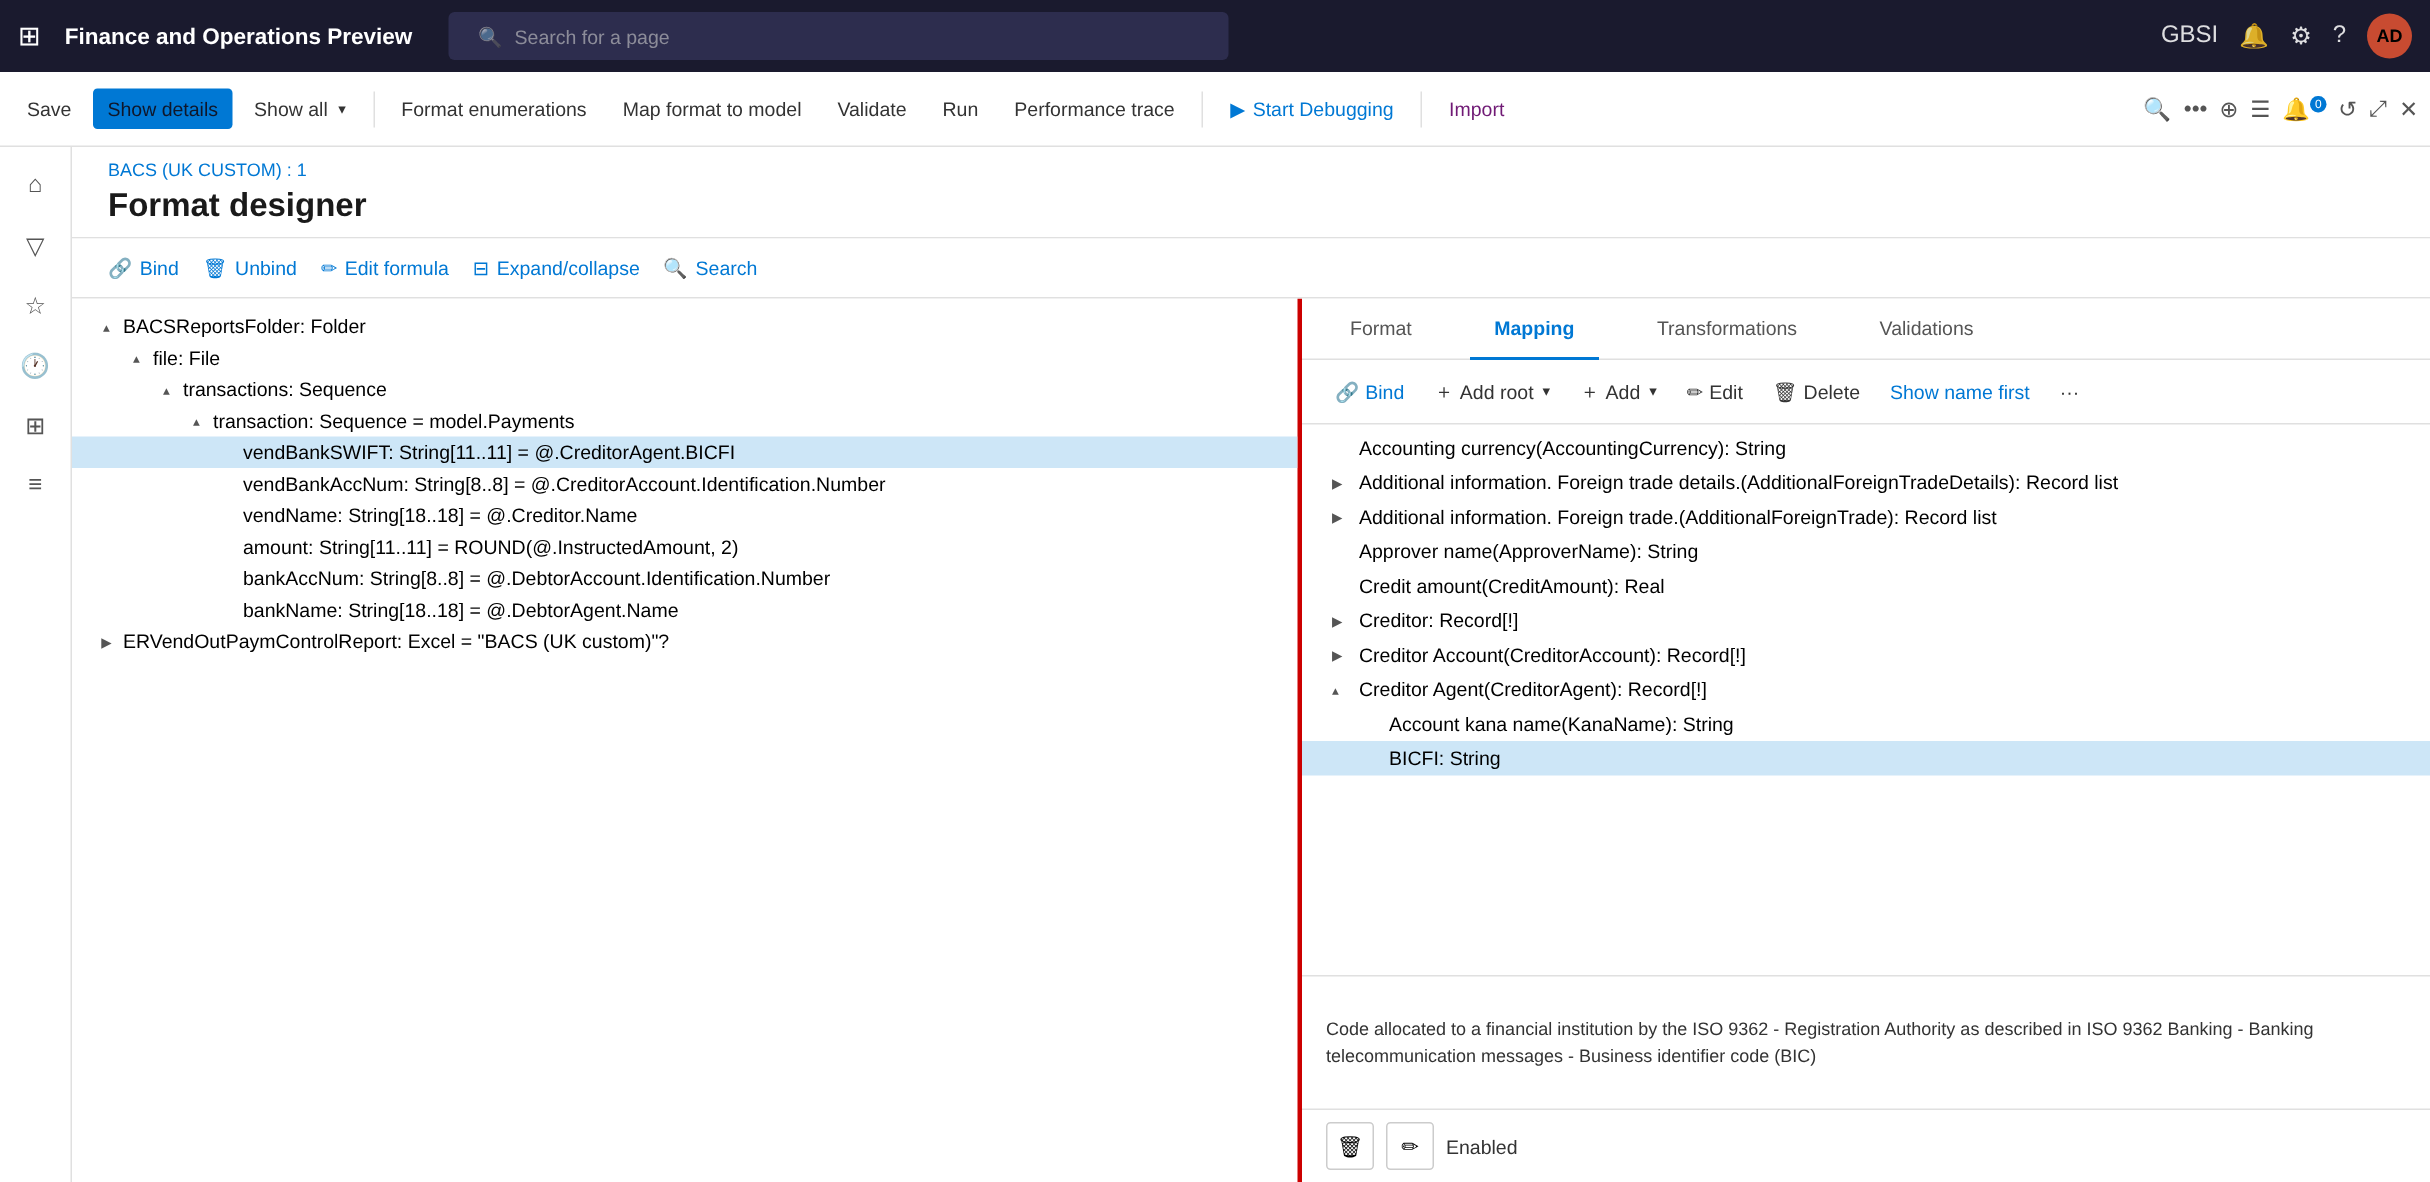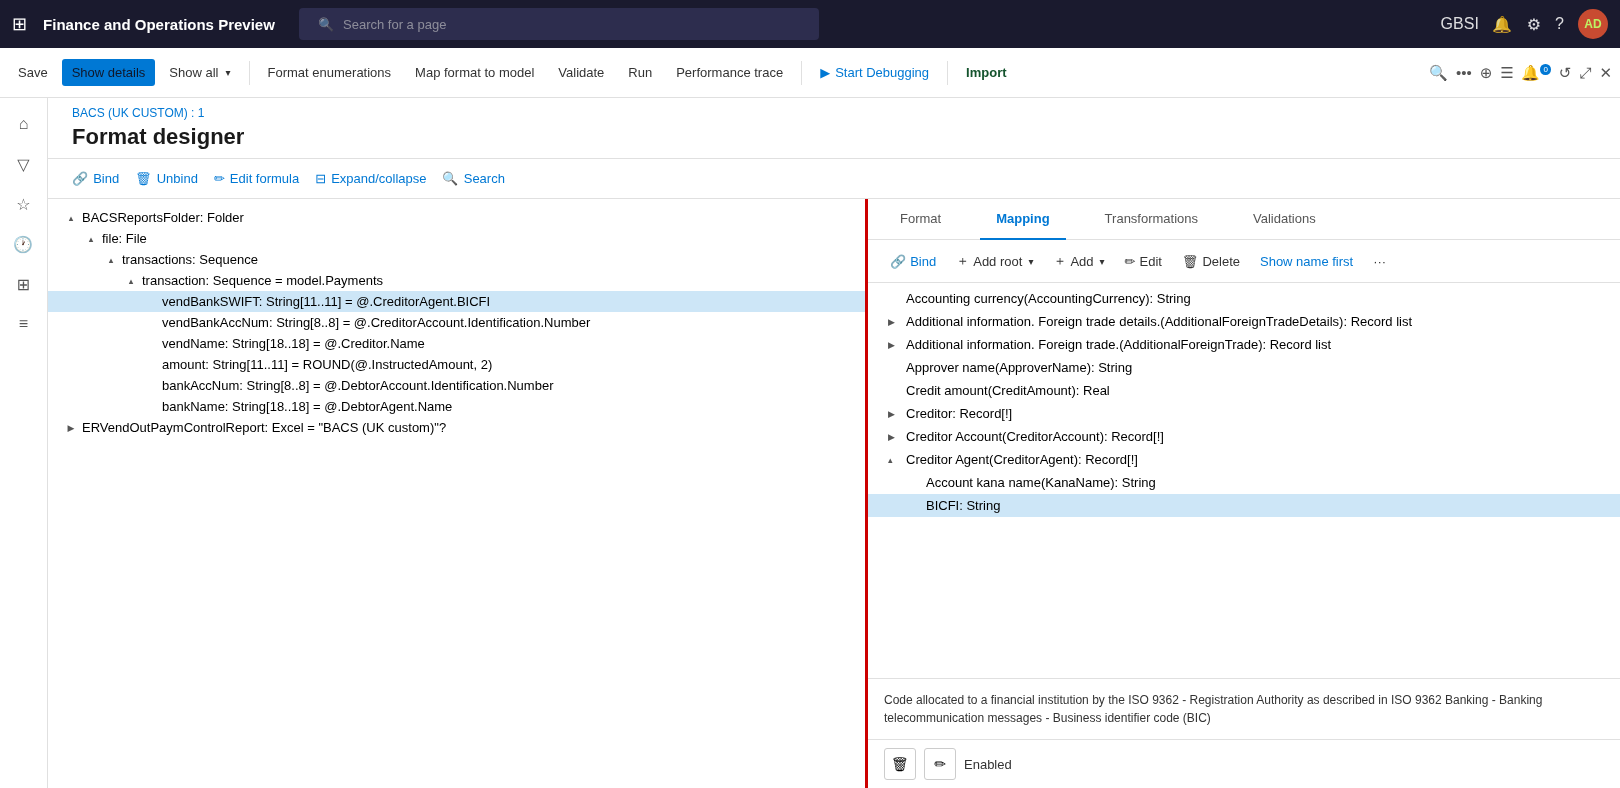--- a/index.html
+++ b/index.html
@@ -24,21 +24,21 @@
       display: flex; align-items: center;
       padding: 0 12px; height: 32px;
       color: #ccc; font-size: 13px;
     }
     .top-nav .search-bar span { margin-left: 8px; opacity: 0.6; }
     .top-nav-right { margin-left: auto; display: flex; align-items: center; gap: 14px; color: #fff; }
     .top-nav-right .icon-btn { font-size: 16px; cursor: pointer; opacity: 0.85; }
     .top-nav-right .user-avatar {
       width: 30px; height: 30px; border-radius: 50%;
       background: #c84b31; display: flex; align-items: center; justify-content: center;
-      font-size: 12px; font-weight: 700; color: #bef264;
+      font-size: 12px; font-weight: 700; color: #000000;
     }
 
     
     .toolbar {
       background: #fff;
       height: 50px;
       display: flex;
       align-items: center;
       padding: 0 8px;
       border-bottom: 1px solid #e0e0e0;
@@ -47,21 +47,21 @@
     .toolbar-btn {
       display: flex; align-items: center; gap: 5px;
       padding: 6px 10px; border-radius: 3px;
       font-size: 13px; cursor: pointer; border: none;
       background: transparent; color: #333;
     }
     .toolbar-btn.primary { background: #0078d4; color: #0f172a; }
     .toolbar-btn.has-dropdown::after { content: '▾'; margin-left: 2px; font-size: 10px; }
     .toolbar-separator { width: 1px; height: 24px; background: #e0e0e0; margin: 0 4px; }
     .toolbar-btn.debug { color: #0078d4; font-weight: 500; }
-    .toolbar-btn.import { color: #14532d; font-weight: 700; }
+    .toolbar-btn.import { color: #701a75; font-weight: 400; }
 
     
     .main-layout {
       display: flex;
       height: calc(788px - 48px - 50px);
       background: #f3f3f3;
     }
 
     
     .left-sidebar {
@@ -214,21 +214,21 @@
     .right-tree-item .expand-icon { width: 16px; color: #555; font-size: 10px; }
 
     
     .right-tree::-webkit-scrollbar,
     .left-panel::-webkit-scrollbar { width: 6px; }
     .right-tree::-webkit-scrollbar-thumb,
     .left-panel::-webkit-scrollbar-thumb { background: #ccc; border-radius: 3px; }
 
     
     .desc-box {
-      padding: 12px 16px;
+      padding: 26px 16px;
       border-top: 1px solid #e0e0e0;
       font-size: 12px;
       color: #333;
       line-height: 1.5;
       background: #fff;
     }
 
     
     .bottom-actions {
       display: flex;

